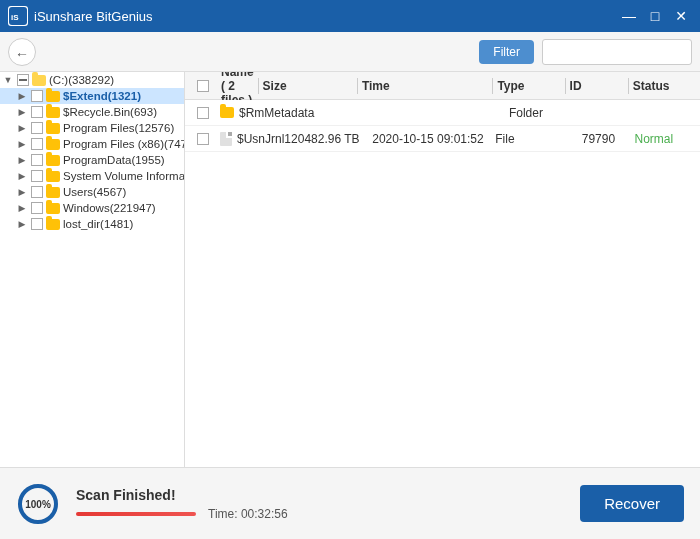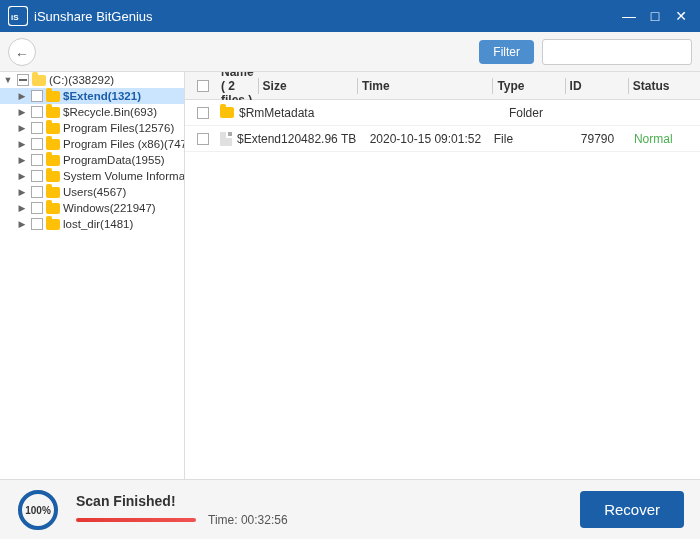--- a/index.html
+++ b/index.html
@@ -288,21 +288,21 @@
     }
     .file-name { flex: 1; font-size: 12px; color: #333; }
     .file-size { width: 100px; font-size: 12px; color: #333; }
     .file-time { width: 140px; font-size: 12px; color: #333; }
     .file-type { width: 70px; font-size: 12px; color: #333; }
     .file-id { width: 60px; font-size: 12px; color: #333; margin-left: 25px; }
     .file-status { width: 70px; font-size: 12px; color: #4caf50; }
 
     
     .status-bar {
-      height: 60px;
+      height: 72px;
       background: #f5f5f5;
       border-top: 1px solid #ddd;
       display: flex;
       align-items: center;
       padding: 0 16px;
       gap: 16px;
     }
     .progress-circle {
       width: 44px;
       height: 44px;
@@ -497,21 +497,21 @@
           <div class="file-type">Folder</div>
           <div class="file-id"></div>
           <div class="file-status"></div>
         </div>
 
         <div class="file-row">
           <div class="col-check">
             <div class="file-row-checkbox"></div>
           </div>
           <div class="file-doc-icon"></div>
-          <div class="file-name">$Extend</div>
+          <div class="file-name">$UsnJrnl</div>
           <div class="file-size">120482.96 TB</div>
           <div class="file-time">2020-10-15 09:01:52</div>
           <div class="file-type">File</div>
           <div class="file-id">79790</div>
           <div class="file-status">Normal</div>
         </div>
       </div>
     </div>
   </div>
 

